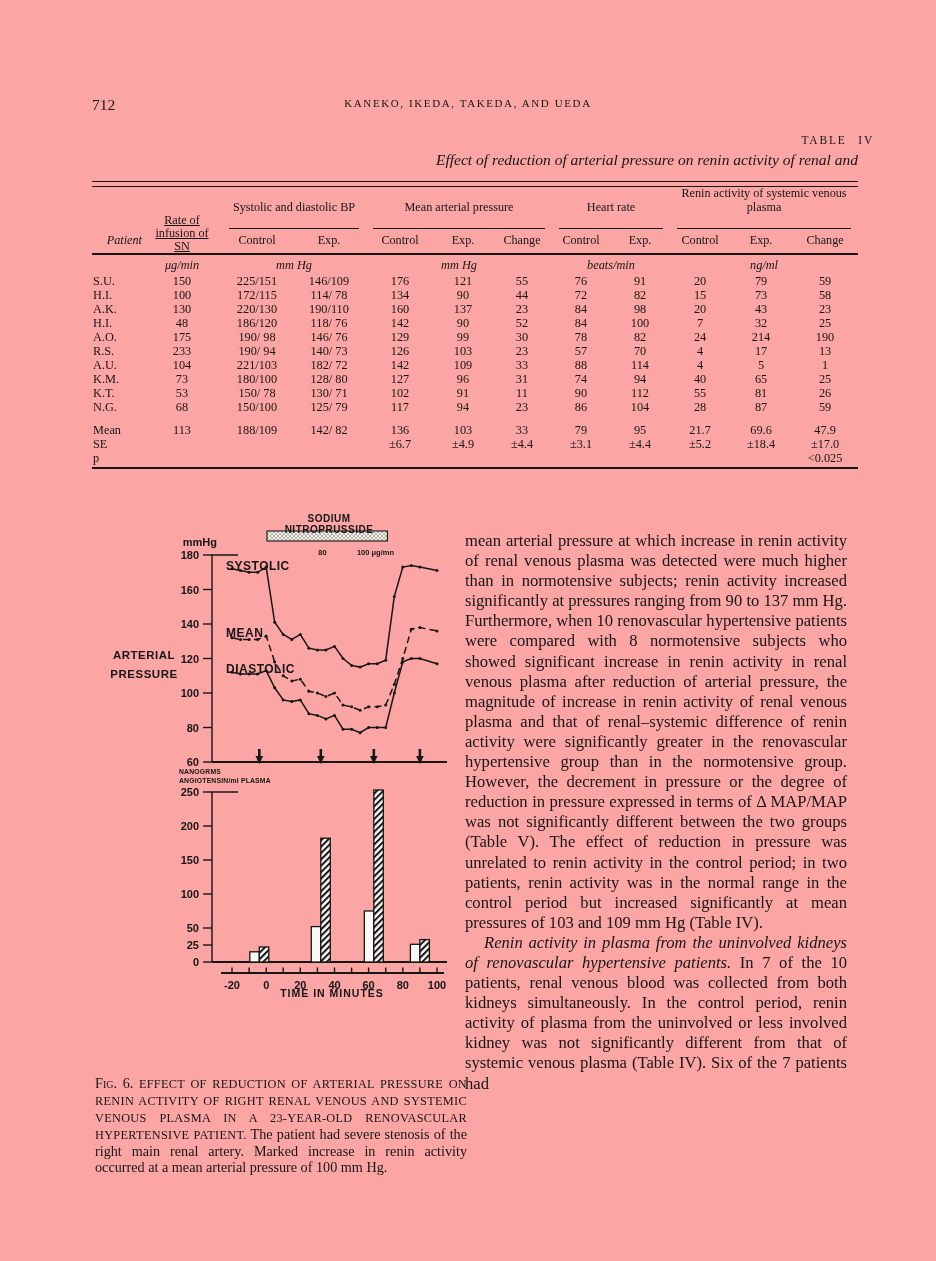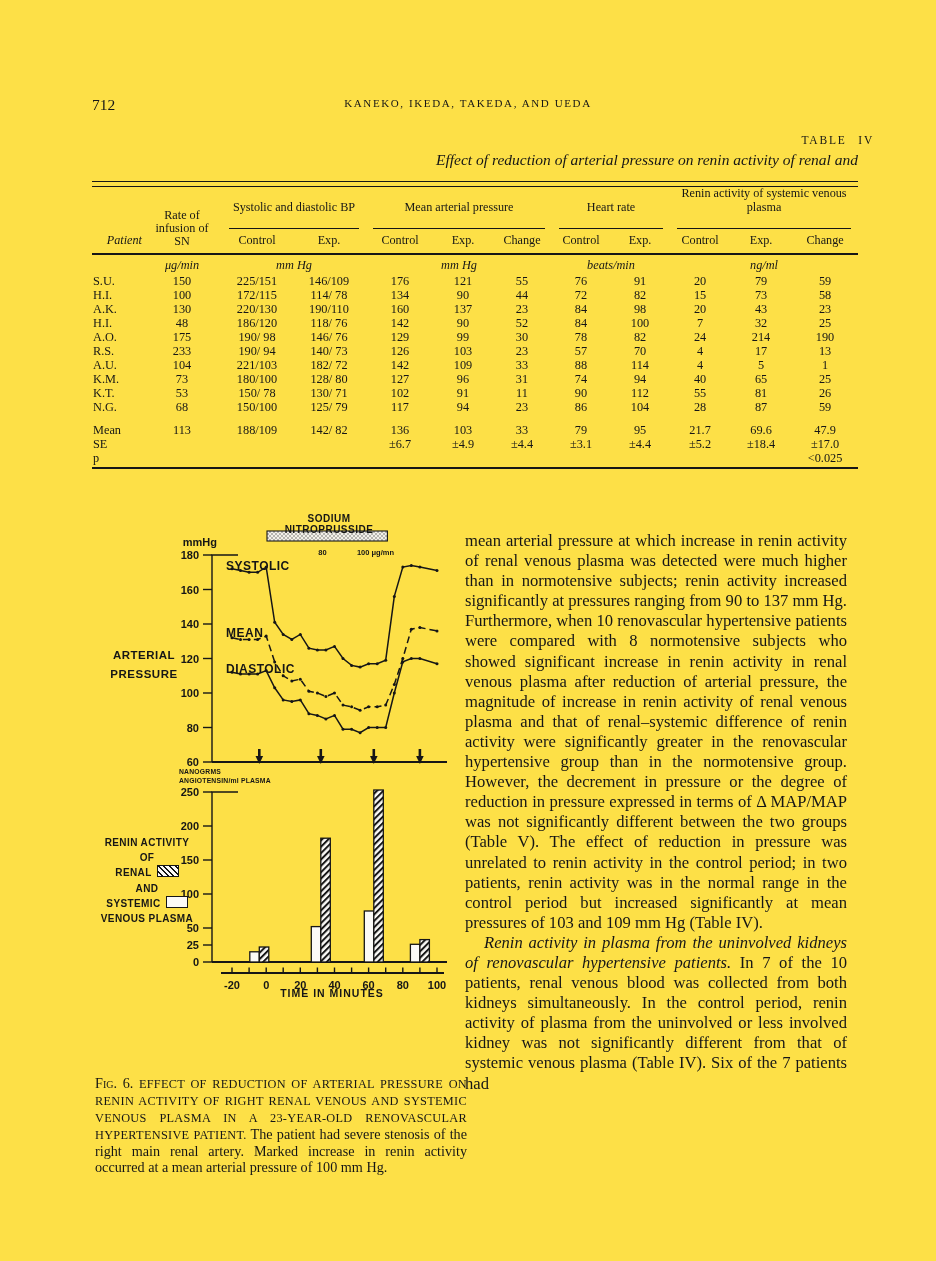--- a/index.html
+++ b/index.html
@@ -1,35 +1,35 @@
 <!DOCTYPE html>
 <html><head>
 <meta charset="utf-8">
 <style>
   html,body{margin:0;padding:0;}
   body{width:936px;height:1261px;background:#f6f4ef;}
-  .page{position:relative;width:936px;height:1261px;background:#fde047;overflow:hidden;
+  .page{position:relative;width:936px;height:1261px;background:#fca5a5;overflow:hidden;
         font-family:"Liberation Serif",serif;color:#161616;}
   
   .pagenum{position:absolute;left:92px;top:96px;font-size:15.5px;}
   .running-head{position:absolute;left:0;top:97px;width:936px;text-align:center;
         font-size:11px;letter-spacing:1.6px;}
   
   .table-label{position:absolute;right:62px;top:134px;font-size:11.5px;letter-spacing:1.8px;word-spacing:7px;}
   .table-title{position:absolute;right:78px;top:151px;font-style:italic;font-size:15.5px;}
   
   .table-block{position:absolute;left:92px;top:181px;width:766px;}
   .rule-double{height:4px;border-top:1.4px solid #161616;border-bottom:1px solid #161616;}
   .rule-bottom{border-top:2.6px solid #161616;margin-top:2px;}
   table{border-collapse:collapse;width:766px;table-layout:fixed;font-family:"Liberation Serif",serif;
         font-size:12.2px;color:#161616;}
   thead{border-bottom:2.2px solid #161616;}
   thead th{font-weight:normal;vertical-align:bottom;padding:0;font-size:12.2px;}
   th.patient-h{text-align:right;padding-bottom:5px;padding-left:1px;font-style:italic;}
-  .snh{width:56px;margin:0 auto;line-height:13px;padding-bottom:5px;text-align:center;}
+  .snh{width:56px;margin:0 auto;line-height:13px;text-align:center;text-decoration:underline;}
   .grp{display:block;border-bottom:1.1px solid #161616;padding-bottom:14px;margin:0 7px;line-height:13.5px;}
   th.sub{padding:4px 0 5px;}
   tbody td{height:14px;line-height:14px;padding:0;text-align:center;font-size:12.3px;}
   tbody td:first-child{text-align:left;padding-left:1px;}
   tr.units td{font-style:italic;height:19px;vertical-align:middle;}
   tr.spacer td{height:9px;}
   
   .figure{position:absolute;left:95px;top:505px;width:370px;height:520px;}
   .figure svg{position:absolute;left:0;top:0;}
   .ax{stroke:#161616;stroke-width:1.4;fill:none;}
@@ -487,28 +487,20 @@
     <div class="ov ov-curve ov-mean">MEAN</div>
     <div class="ov ov-curve ov-diastolic">DIASTOLIC</div>
     <div class="ov ov-arterial">
       <div>ARTERIAL</div>
       <div>PRESSURE</div>
     </div>
     <div class="ov ov-nano">
       <div>NANOGRMS</div>
       <div>ANGIOTENSIN/ml PLASMA</div>
     </div>
-    <div class="ov ov-legend">
-      <div>RENIN ACTIVITY</div>
-      <div>OF</div>
-      <div><span>RENAL</span><span class="sw sw-hatch"></span></div>
-      <div>AND</div>
-      <div><span>SYSTEMIC</span><span class="sw sw-open"></span></div>
-      <div>VENOUS PLASMA</div>
-    </div>
     <div class="ov ov-time">TIME IN MINUTES</div>
   </div>
 
   <div class="caption">
     <span class="figlab">Fig. 6.</span>
     <span class="caps">EFFECT OF REDUCTION OF ARTERIAL PRESSURE ON RENIN ACTIVITY OF RIGHT RENAL VENOUS AND SYSTEMIC VENOUS PLASMA IN A 23-YEAR-OLD RENOVASCULAR HYPERTENSIVE PATIENT.</span>
     <span>The patient had severe stenosis of the right main renal artery. Marked increase in renin activity occurred at a mean arterial pressure of 100 mm Hg.</span>
   </div>
 
   <div class="bodycol">

